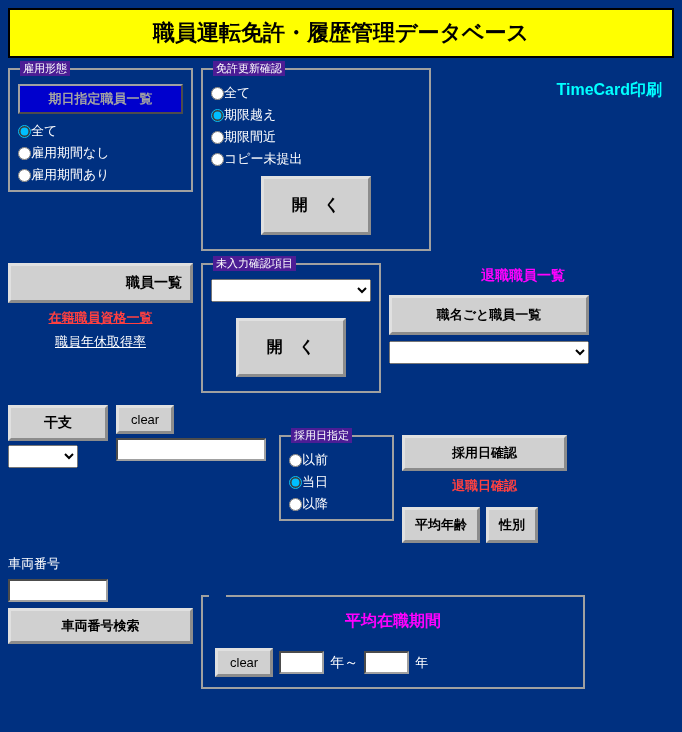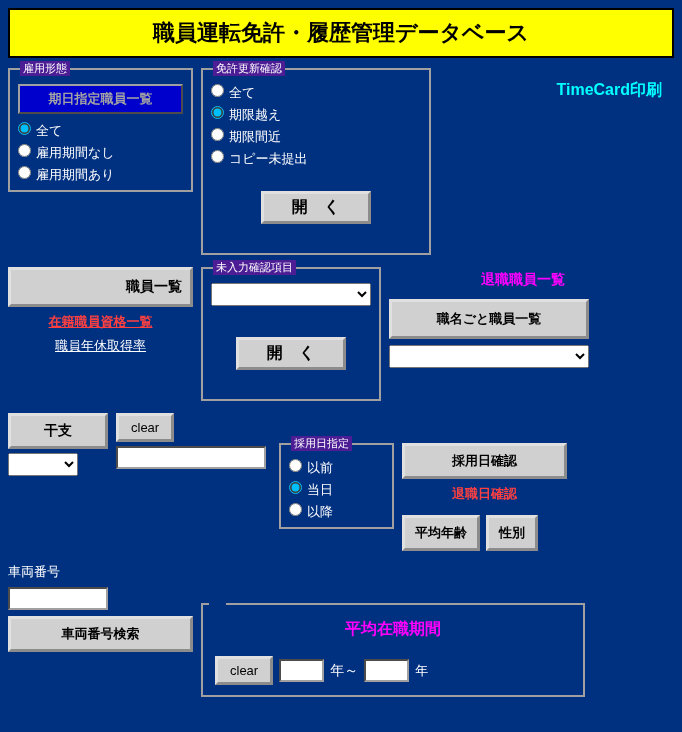--- a/index.html
+++ b/index.html
@@ -78,22 +78,21 @@
 
     .radio-group {
       display: flex;
       flex-direction: column;
       gap: 4px;
       color: #fff;
     }
 
     .radio-item {
       display: flex;
-      align-items: flex-start;
-      gap: 5px;
+      align-items: center;
       color: #fff;
       font-size: 13px;
     }
 
     input[type="radio"] {
       accent-color: #00bfff;
       width: 13px;
       height: 13px;
     }
 
@@ -102,23 +101,23 @@
       width: 230px;
       padding-top: 14px;
     }
 
     .open-btn {
       background: #d0d0d0;
       border: 3px outset #e0e0e0;
       color: #000;
       font-size: 16px;
       font-weight: bold;
-      padding: 3px 28px;
-      cursor: pointer;
-      margin: 23px auto;
+      padding: 16px 28px;
+      cursor: pointer;
+      margin: 8px auto;
       display: block;
     }
 
     
     .timecard-btn {
       background: #003080;
       border: none;
       color: #00ffff;
       font-size: 16px;
       font-weight: bold;

